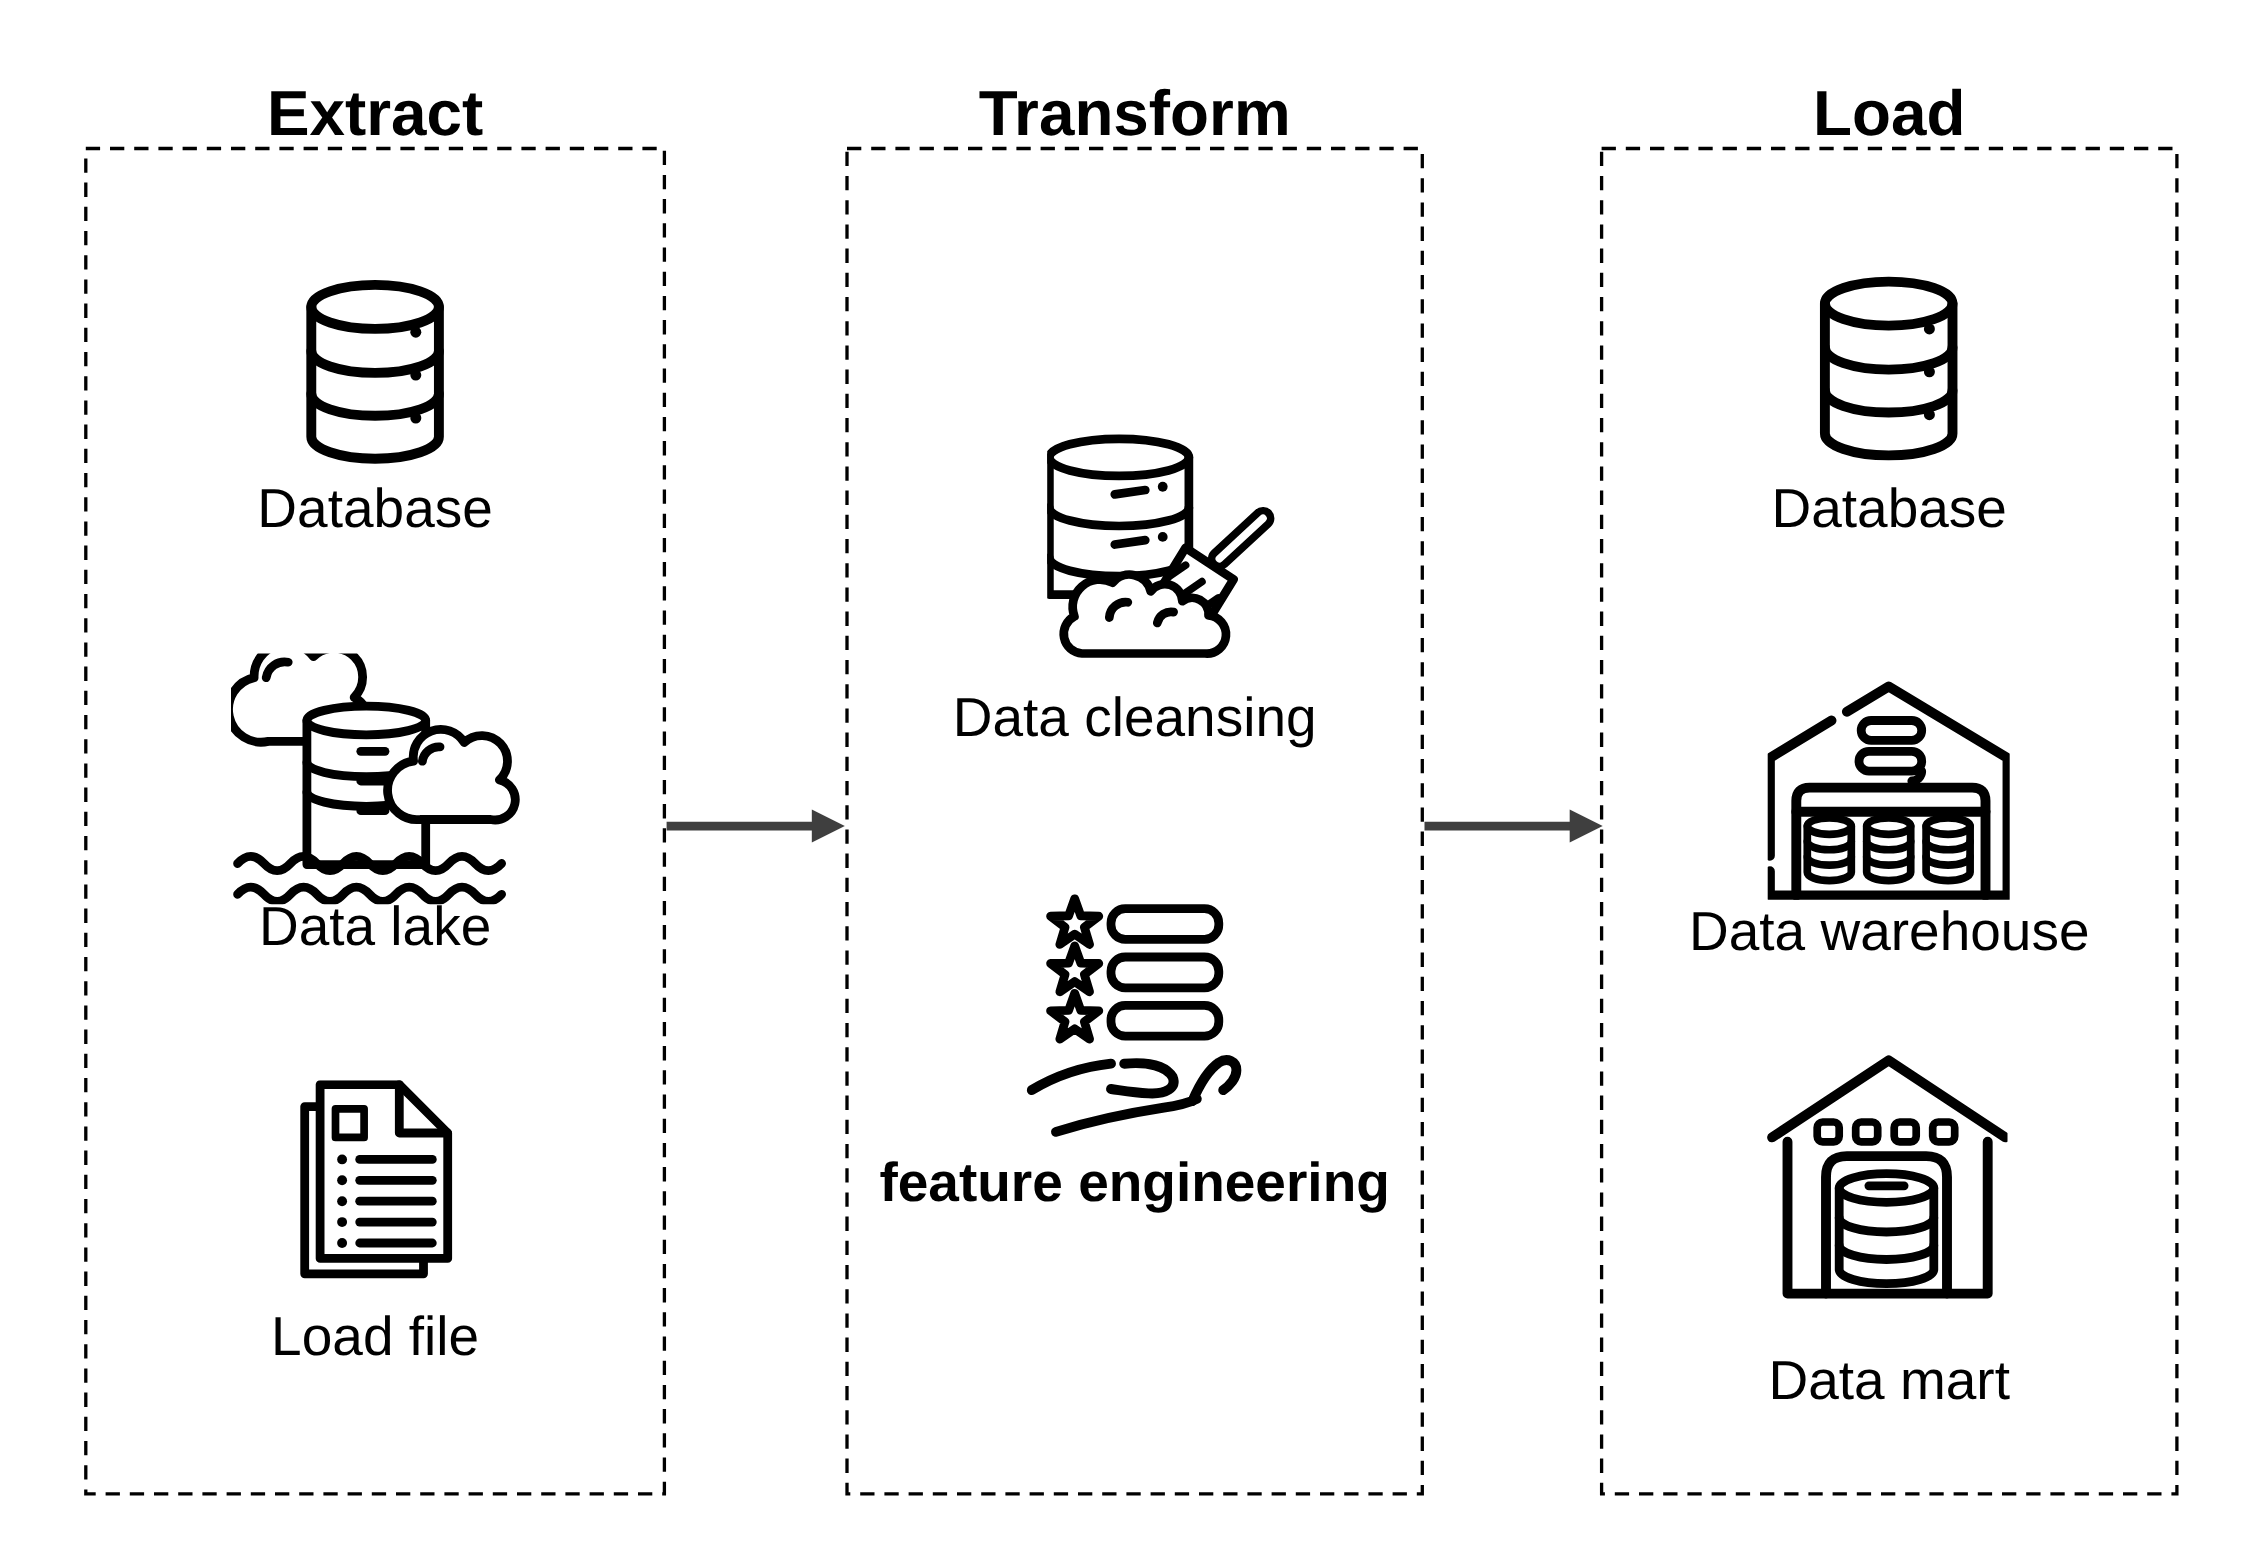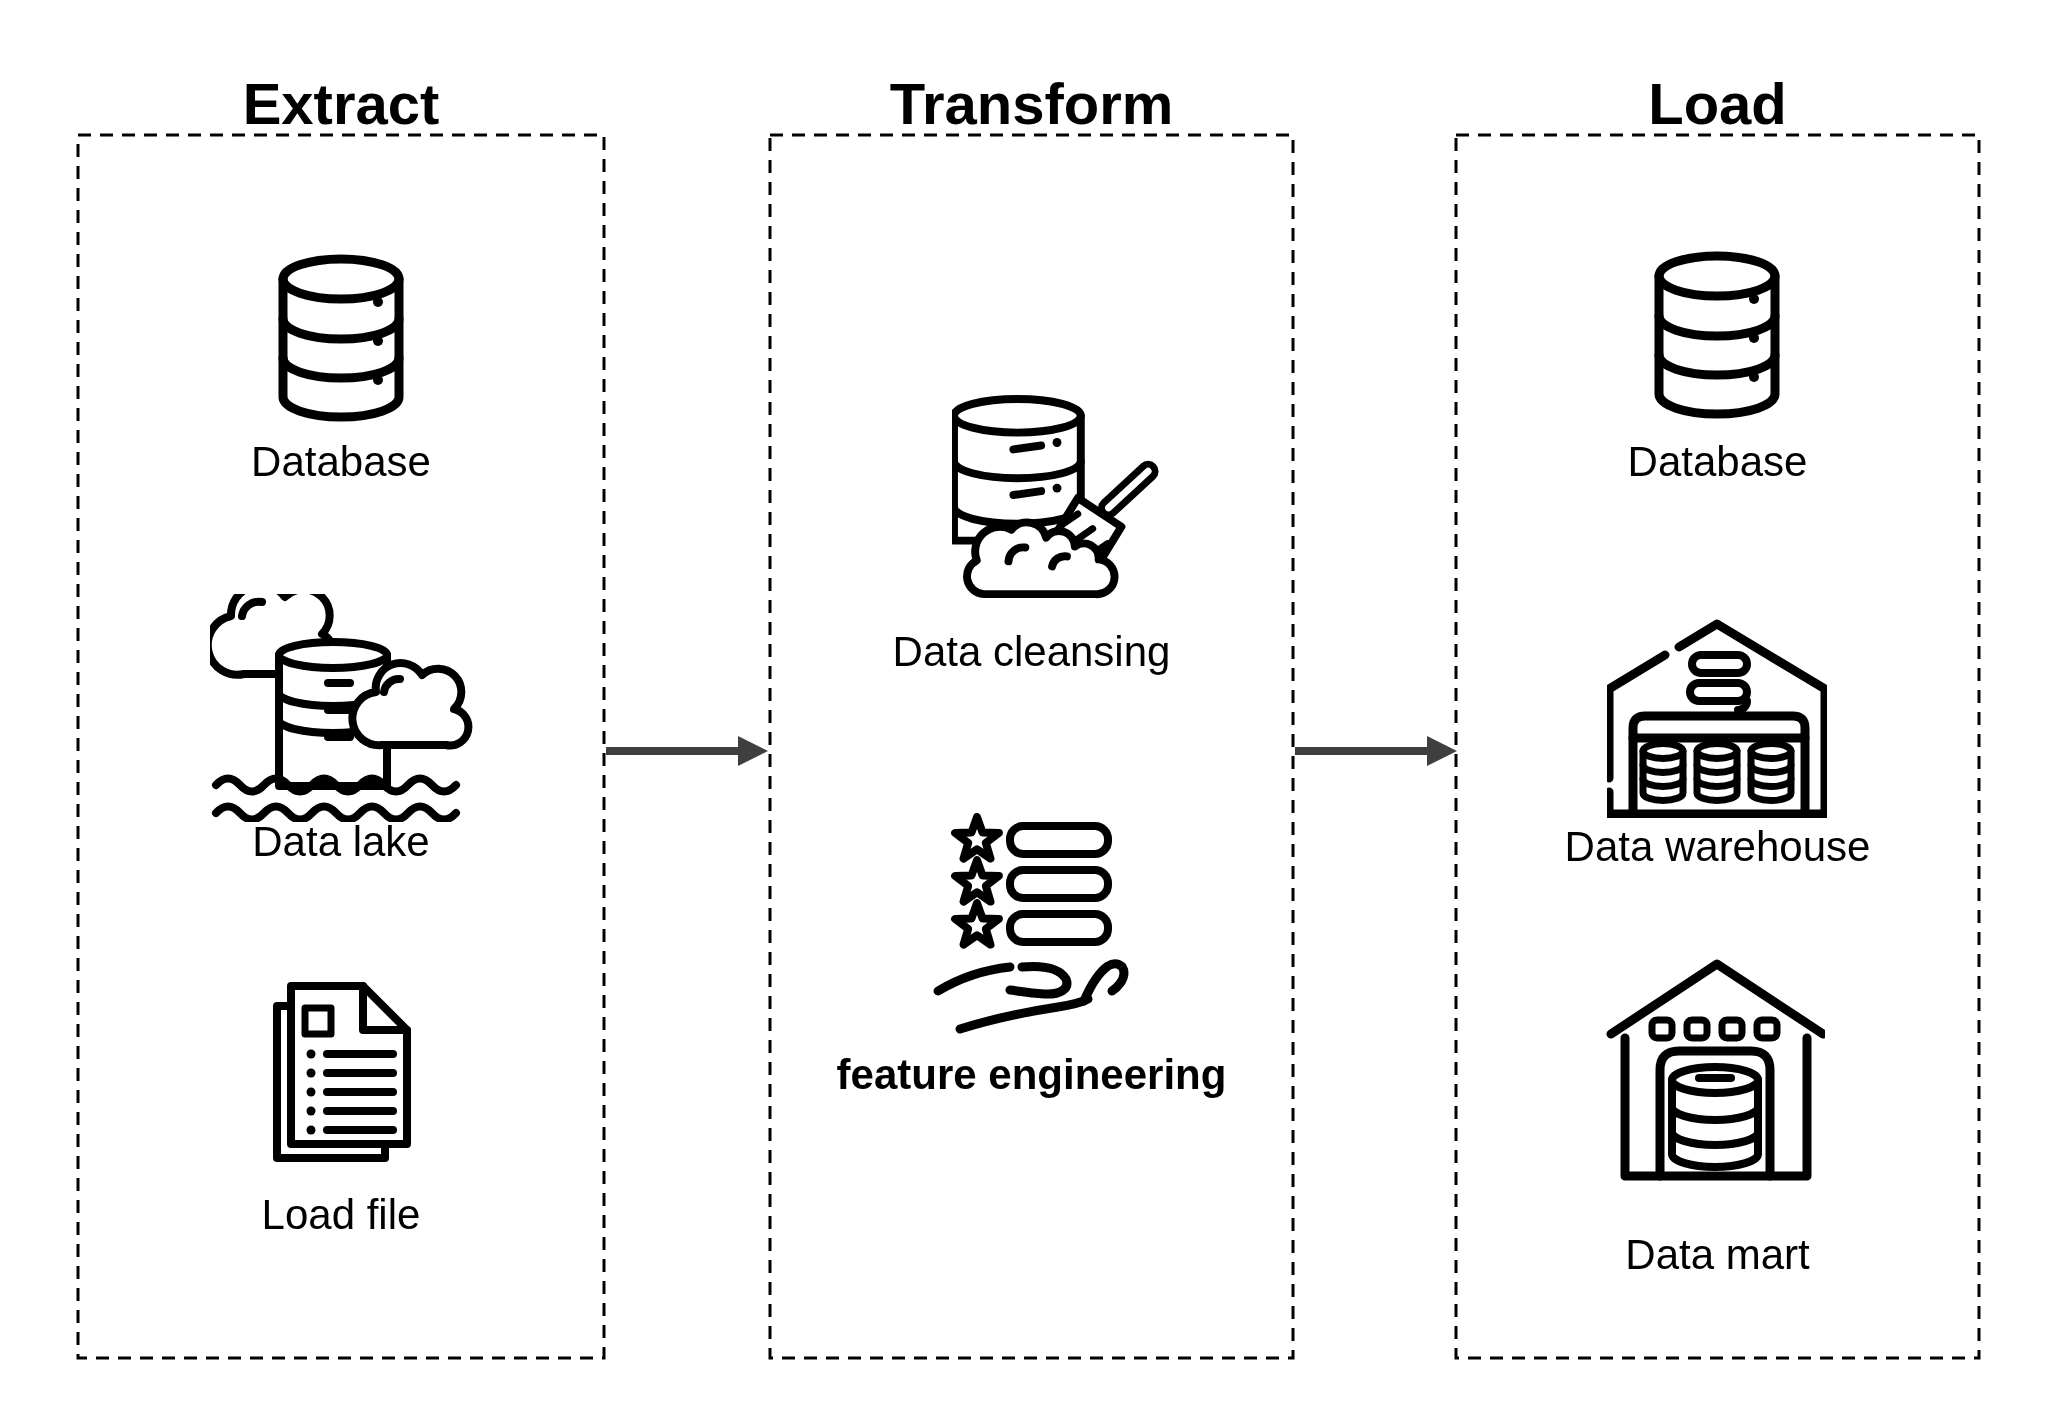--- a/index.html
+++ b/index.html
@@ -2,21 +2,21 @@
 <html><head>
 <meta charset="utf-8">
 <style>
   html,body{margin:0;padding:0;background:#fff;}
   .canvas{position:relative;width:2048px;height:1411px;background:#fff;
           font-family:"Liberation Sans",sans-serif;overflow:hidden;color:#000;}
   .underlay{position:absolute;left:0;top:0;}
   .col-title{position:absolute;top:34px;height:68px;line-height:68px;
              font-size:58px;font-weight:700;text-align:center;color:#000;margin-top:36px;}
   .item-label{position:absolute;height:56px;line-height:56px;
-              font-size:42px;text-align:center;color:#000;white-space:nowrap;}
+              font-size:50px;text-align:center;color:#000;white-space:nowrap;}
   .item-icon{position:absolute;}
   .s{fill:none;stroke:#000;stroke-linecap:round;stroke-linejoin:round;}
   .sf{fill:#fff;stroke:#000;stroke-linecap:round;stroke-linejoin:round;}
 </style>
 </head>
 <body>
 
 <div class="canvas">
 
   <svg class="underlay" width="2048" height="1411" viewBox="0 0 2048 1411">

